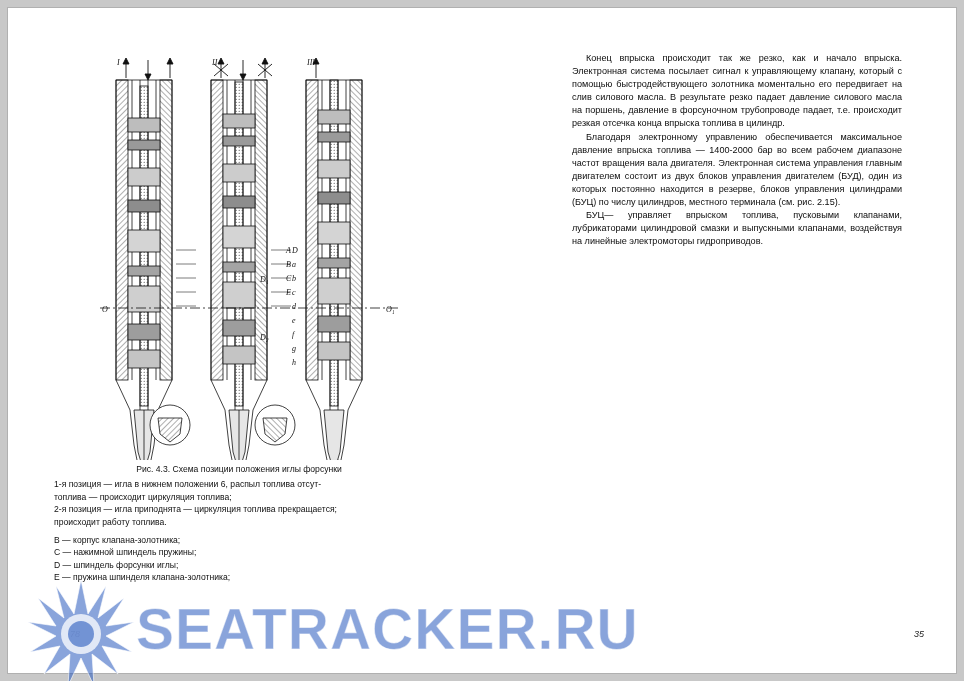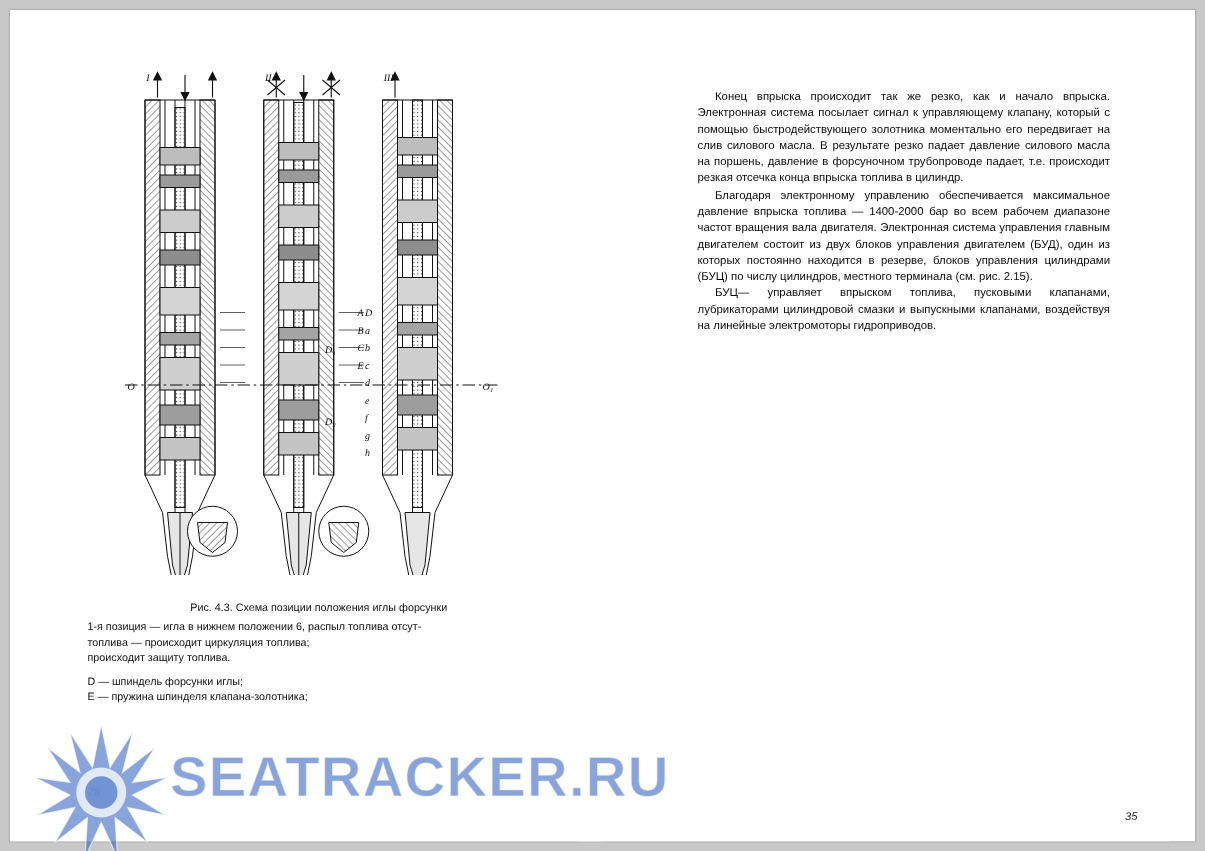--- a/index.html
+++ b/index.html
@@ -24,41 +24,40 @@
     background: #ffffff;
     box-shadow: 0 0 0 1px #b0b0b0;
   }
   .page-left, .page-right {
     position: absolute;
     top: 0;
     bottom: 0;
     background: #ffffff;
   }
   .page-left { left: 0; width: 474px; }
-  .page-right { left: 454px; width: 474px; margin-top: 19px; }
+  .page-right { left: 468px; width: 474px; }
 
   
   .fig-left {
     position: absolute;
     left: 92px;
     top: 42px;
     width: 300px;
     height: 410px;
   }
   .fig-left svg { display: block; }
 
   .caption-block {
     position: absolute;
-    left: 62px;
+    left: 46px;
     top: 455px;
     width: 370px;
     font-size: 8.6px;
     line-height: 12.4px;
     color: #101010;
-    margin-top: 17px;
   }
   .caption-title {
     text-align: center;
     font-size: 8.6px;
     margin-bottom: 3px;
   }
   .caption-line { white-space: pre-wrap; }
   .legend-line { white-space: pre-wrap; }
   .legend-block { margin-top: 6px; }
 
@@ -87,21 +86,21 @@
     text-indent: 14px;
   }
 
   
   .wm-text {
     position: absolute;
     left: 128px;
     top: 588px;
     font-family: "Liberation Sans", sans-serif;
     font-weight: bold;
-    font-size: 45px;
+    font-size: 57px;
     letter-spacing: 1px;
     color: rgba(40,90,190,0.55);
     -webkit-text-stroke: 1px rgba(255,255,255,0.55);
     white-space: nowrap;
     pointer-events: none;
   }
   .wm-star {
     position: absolute;
     left: 18px;
     top: 570px;
@@ -282,22 +281,25 @@
             <text x="2" y="262">O</text>
             <text x="286" y="262">O₁</text>
           </g>
         </svg>
       </div>
 
       <div class="caption-block">
         <div class="caption-title">Рис. 4.3. Схема позиции положения иглы форсунки</div>
         <div class="caption-line">1-я позиция — игла в нижнем положении 6, распыл топлива отсут-</div>
         <div class="caption-line">топлива — происходит циркуляция топлива;</div>
-        <div class="caption-line">происходит защиту топлива.</div>
+        <div class="caption-line">2-я позиция — игла приподнята — циркуляция топлива прекращается;</div>
+        <div class="caption-line">происходит работу топлива.</div>
         <div class="legend-block">
+          <div class="legend-line">B — корпус клапана-золотника;</div>
+          <div class="legend-line">C — нажимной шпиндель пружины;</div>
           <div class="legend-line">D — шпиндель форсунки иглы;</div>
           <div class="legend-line">E — пружина шпинделя клапана-золотника;</div>
         </div>
       </div>
 
       <div class="folio folio-left">78</div>
     </div>
 
     <div class="page-right">
 

